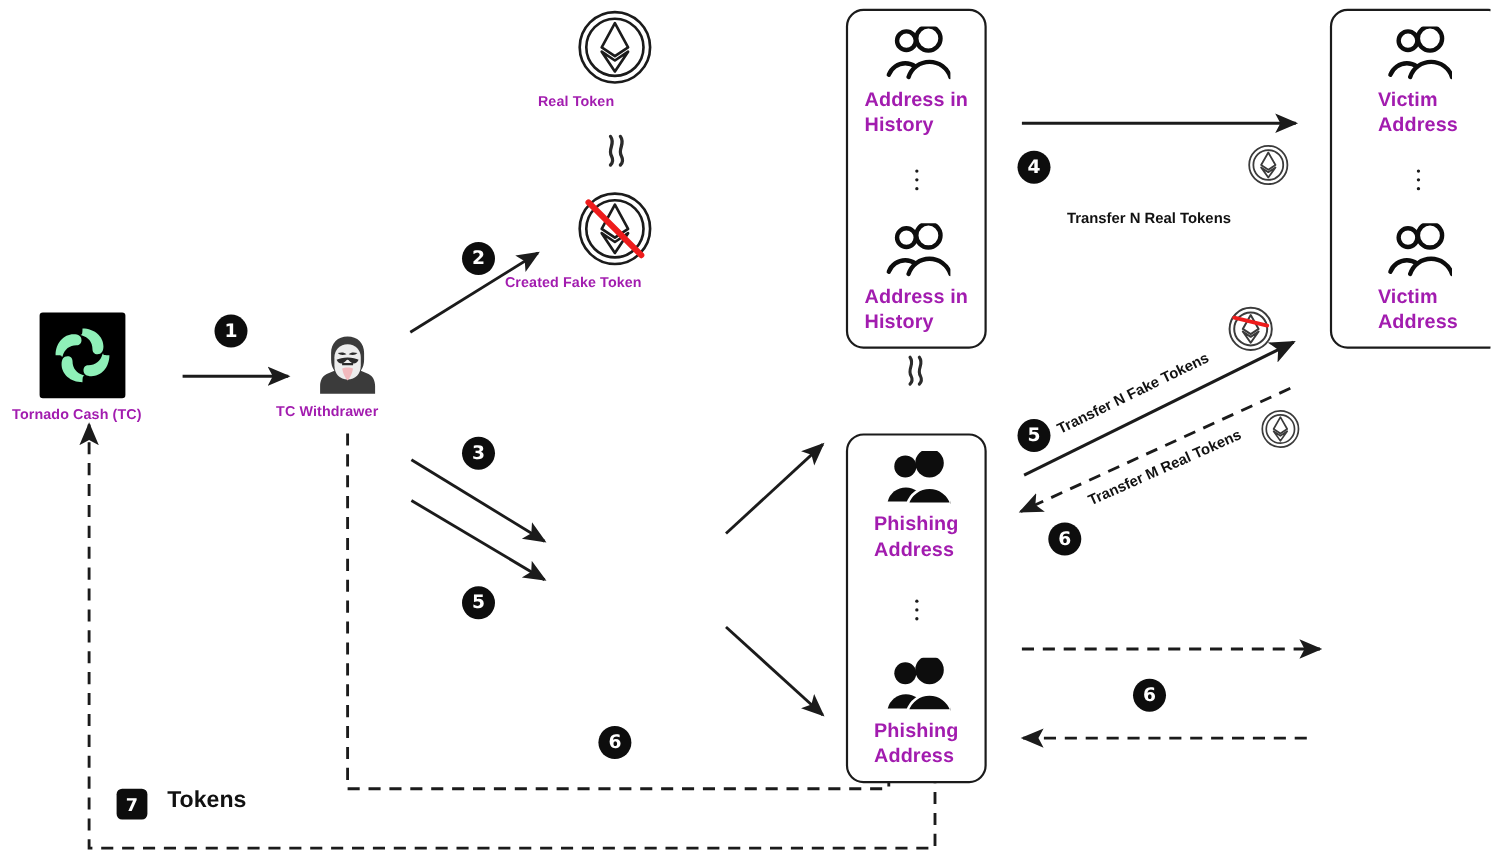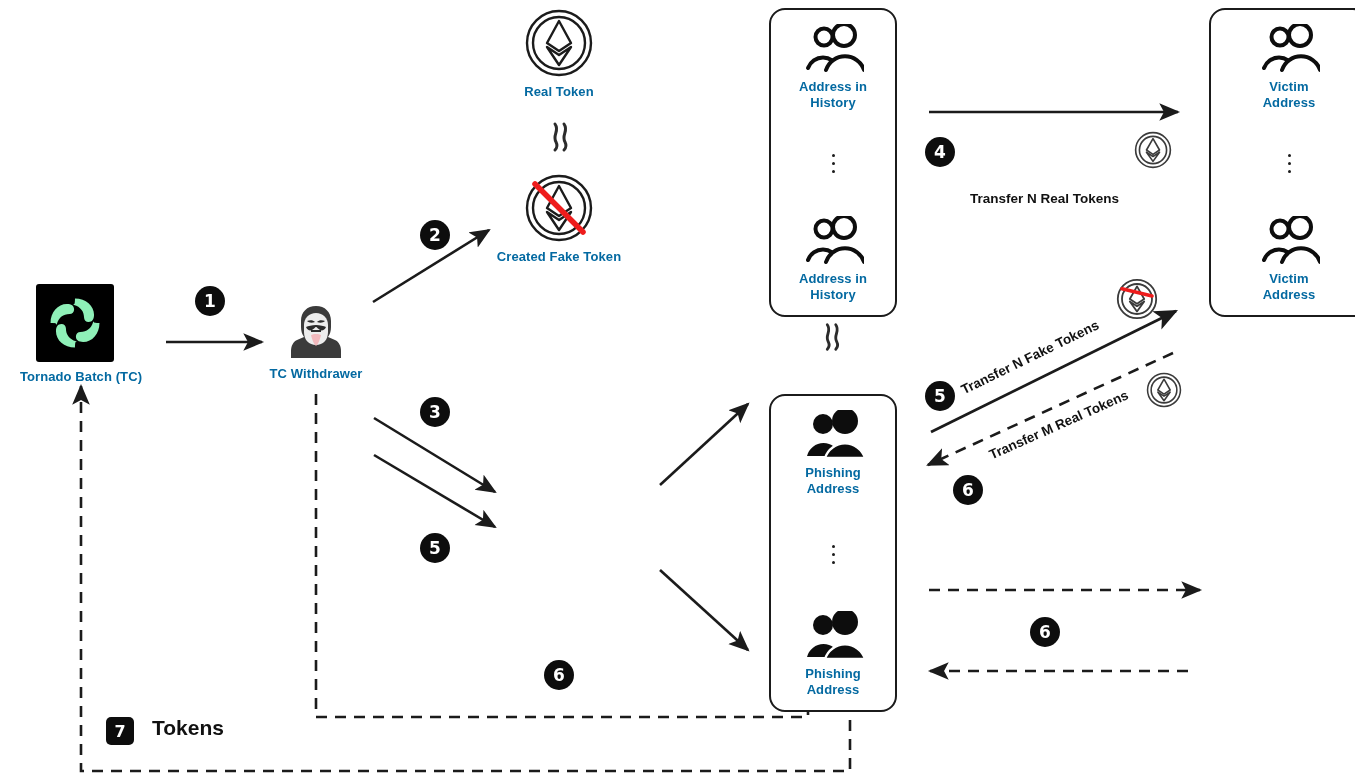--- a/index.html
+++ b/index.html
@@ -1,22 +1,22 @@
 <!DOCTYPE html>
 <html><head>
 <meta charset="utf-8">
 <style>
   html,body{margin:0;padding:0;background:#ffffff;}
   body{width:1355px;height:784px;overflow:hidden;font-family:"Liberation Sans",sans-serif;}
   #stage{position:relative;width:1355px;height:784px;background:#fff;}
   svg#wires{position:absolute;left:0;top:0;width:1355px;height:784px;pointer-events:none;}
 
   .node{position:absolute;}
-  .cap{font-weight:bold;font-size:13px;color:#0369a1;text-align:center;line-height:1.25;letter-spacing:.1px;}
-  .cap.sm{font-size:13px;}
+  .cap{font-weight:bold;font-size:13px;color:#a21caf;text-align:left;line-height:1.25;letter-spacing:.1px;}
+  .cap.sm{font-size:18px;}
 
   
   .groupbox{position:absolute;border:2px solid #1b1b1b;border-radius:16px;background:#fff;
             display:flex;flex-direction:column;align-items:center;justify-content:space-between;}
   .gb-item{display:flex;flex-direction:column;align-items:center;gap:3px;}
   .vdots{display:flex;flex-direction:column;align-items:center;gap:5px;}
   .vdots i{display:block;width:3px;height:3px;border-radius:50%;background:#1b1b1b;}
 
   
   .badge{position:absolute;width:30px;height:30px;border-radius:50%;background:#0d0d0d;color:#fff;
@@ -78,21 +78,21 @@
       <svg width="58" height="58" viewBox="0 0 64 64" aria-hidden="true">
         <g fill="#8ff0b8">
           <path d="M32 5c12 0 21 8 21 18 0 5-2 8-6 8-3 0-5-2-5-5 0-7-4-12-11-14-1-.3-1-1 .2-.9C32 11 32 5 32 5z"></path>
           <path d="M59 32c0 12-8 21-18 21-5 0-8-2-8-6 0-3 2-5 5-5 7 0 12-4 14-11 .3-1 1-1 .9.2C53 32 59 32 59 32z"></path>
           <path d="M32 59c-12 0-21-8-21-18 0-5 2-8 6-8 3 0 5 2 5 5 0 7 4 12 11 14 1 .3 1 1-.2.9C32 53 32 59 32 59z"></path>
           <path d="M5 32c0-12 8-21 18-21 5 0 8 2 8 6 0 3-2 5-5 5-7 0-12 4-14 11-.3 1-1 1-.9-.2C11 32 5 32 5 32z"></path>
         </g>
         <circle cx="32" cy="32" r="8" fill="#000"></circle>
       </svg>
     </div>
-    <div class="cap" style="margin-top:7px;width:140px;margin-left:-25px;">Tornado Batch (TC)</div>
+    <div class="cap" style="margin-top:7px;width:140px;margin-left:-25px;">Tornado Cash (TC)</div>
   </div>
 
   <div class="node" style="left:283px;top:303px;width:66px;">
     <div style="display:flex;justify-content:center;">
       <svg width="56" height="58" viewBox="0 0 56 58" aria-hidden="true">
         <path d="M28 3c-9 0-15 6-15 15v6c0 4 1 7 3 10l-7 3c-4 2-6 6-6 11v7h50v-7c0-5-2-9-6-11l-7-3c2-3 3-6 3-10v-6c0-9-6-15-15-15z" fill="#3b3b3b"></path>
         <path d="M28 10c-7 0-12 5-12 12v7c0 8 5 13 12 13s12-5 12-13v-7c0-7-5-12-12-12z" fill="#ededed"></path>
         <path d="M28 22c-4 0-8 1-10 2 1 3 4 4 6 3 2-1 3-3 4-3s2 2 4 3c2 1 5 0 6-3-2-1-6-2-10-2z" fill="#2b2b2b"></path>
         <path d="M19 18c3-1 6-1 8 1-3 1-6 1-8-1zm18 0c-3-1-6-1-8 1 3 1 6 1 8-1z" fill="#2b2b2b"></path>
         <path d="M28 31c2 0 4 .5 5 1-1 5-3 9-5 11-2-2-4-6-5-11 1-.5 3-1 5-1z" fill="#f2b9bd"></path>

